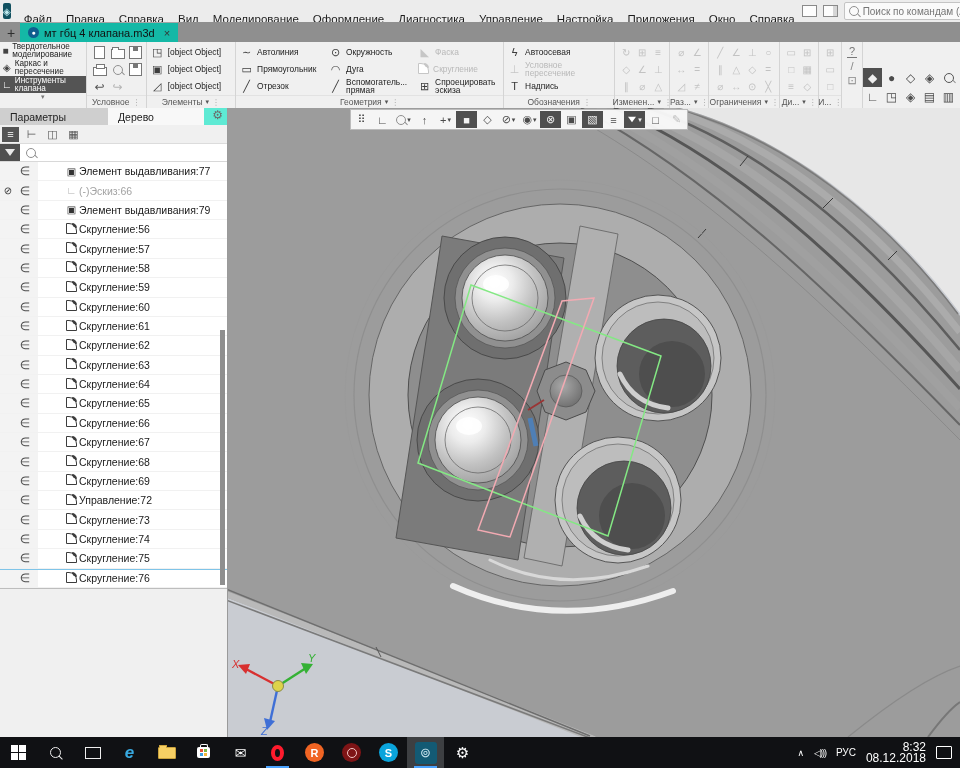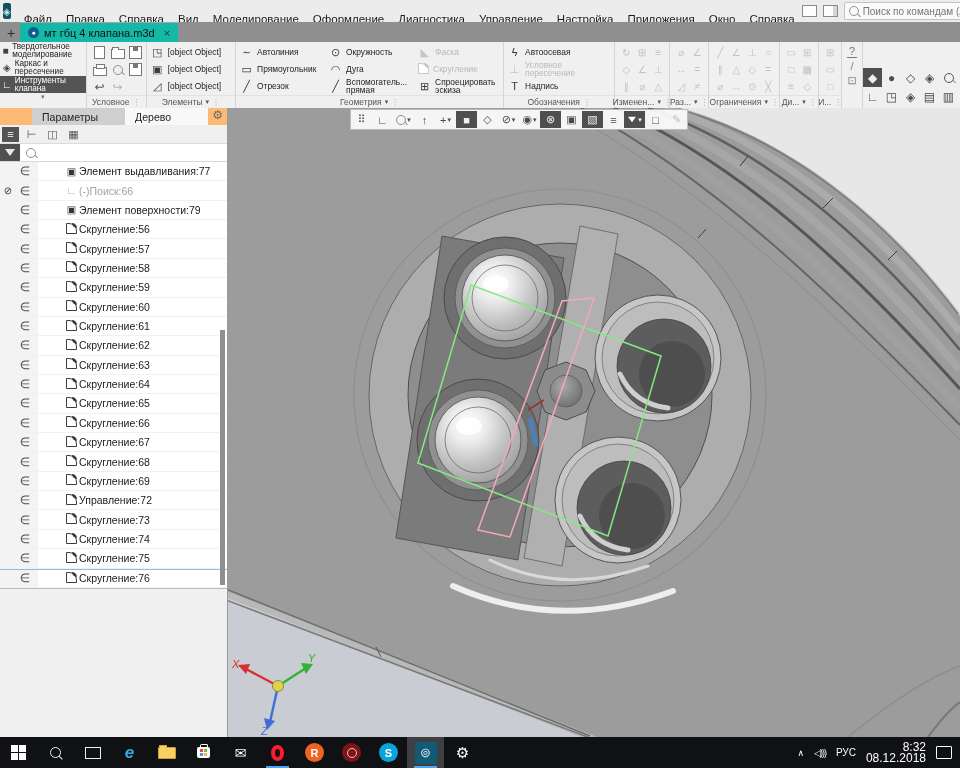--- a/index.html
+++ b/index.html
@@ -86,21 +86,21 @@
   .help-ic2{font-size:11px;color:#888;}
   #view-block{margin-left:auto;display:flex;flex-direction:column;justify-content:flex-end;padding:0 2px 2px 0;}
   .vrow{display:flex;}
   .vcell{width:19px;height:19px;display:flex;align-items:center;justify-content:center;
          font-size:12px;color:#4c4c4c;}
   .vcell.active{background:#4f4f4f;color:#eee;}
   .vcell .mag{border-color:#555;}
   
   #treepanel{position:absolute;left:0;top:108px;width:228px;height:629px;background:#fff;
              border-right:1px solid #9a9a9a;box-sizing:border-box;display:flex;flex-direction:column;}
-  #tree-tabs{height:17px;background:#fdba74;display:flex;font-size:10.5px;color:#222;flex:none;padding-left:32px;}
+  #tree-tabs{height:17px;background:#5eead4;display:flex;font-size:10.5px;color:#222;flex:none;}
   .tp-tab{padding:1px 10px;display:flex;align-items:center;}
   .tp-tab.inactive{background:#cfcfcf;width:88px;}
   .tp-tab.active{background:#f8f8f8;width:76px;}
   #tree-gear{margin-left:auto;color:#6a6a6a;font-size:12px;padding:0 4px;}
   #tree-icons{height:18px;background:#f0f0f0;display:flex;align-items:center;gap:4px;
               padding-left:2px;flex:none;border-bottom:1px solid #dcdcdc;}
   .ti{width:17px;height:15px;display:flex;align-items:center;justify-content:center;
       font-size:11px;color:#555;}
   .ti.sel{background:#545454;color:#fff;}
   #tree-filter{height:17px;display:flex;align-items:center;flex:none;border-bottom:1px solid #d8d8d8;}
@@ -483,29 +483,29 @@
           </div>
           <span class="ticon">▣</span>
           <span>Элемент выдавливания:77</span>
         </div>
         <div class="trow dimmed">
           <div class="gutter">
             <span class="eye">⊘</span>
             <span class="belong">∈</span>
           </div>
           <span class="ticon">∟</span>
-          <span>(-)Поиск:66</span>
+          <span>(-)Эскиз:66</span>
         </div>
         <div class="trow">
           <div class="gutter">
             <span class="eye"></span>
             <span class="belong">∈</span>
           </div>
           <span class="ticon">▣</span>
-          <span>Элемент поверхности:79</span>
+          <span>Элемент выдавливания:79</span>
         </div>
         <div class="trow">
           <div class="gutter">
             <span class="eye"></span>
             <span class="belong">∈</span>
           </div>
           <span class="ticon"><span class="fillet-ic"></span></span>
           <span>Скругление:56</span>
         </div>
         <div class="trow">

